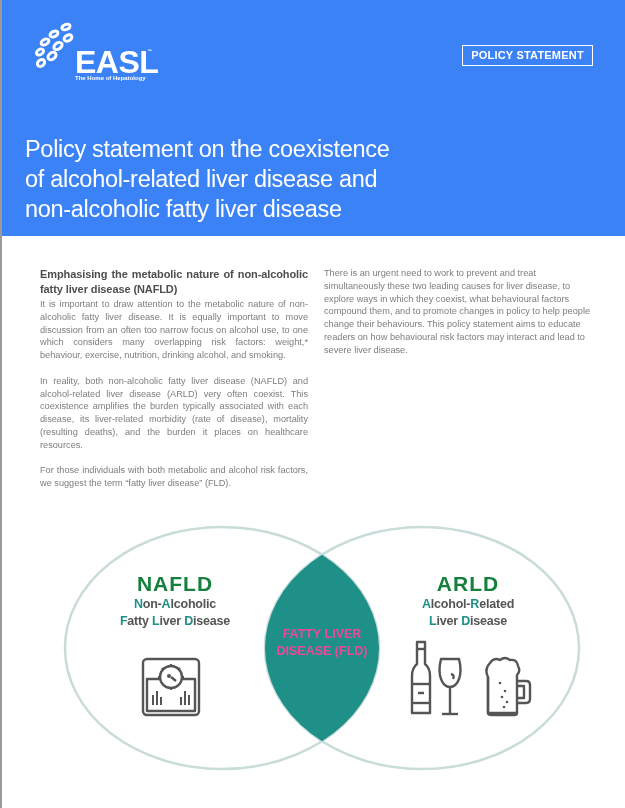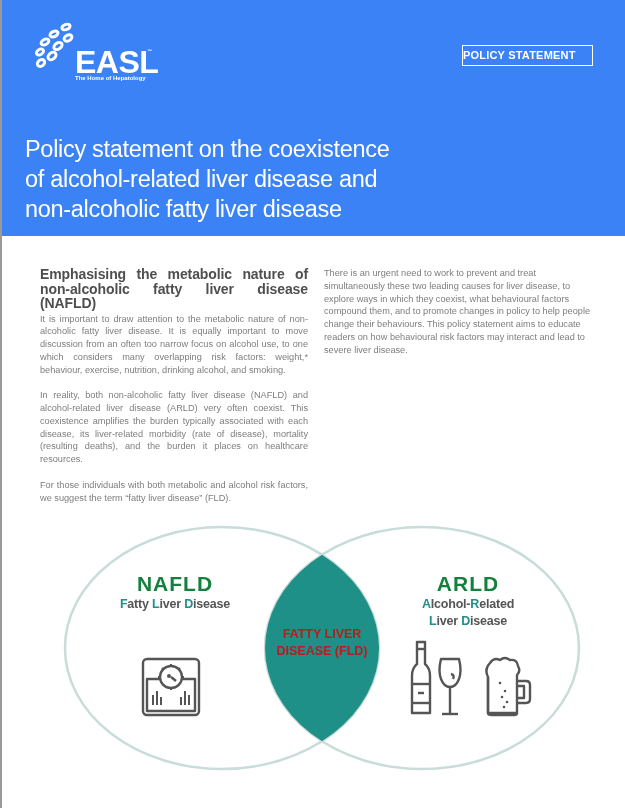--- a/index.html
+++ b/index.html
@@ -17,40 +17,40 @@
     font-weight: 700; font-size: 32px; letter-spacing: -0.5px; line-height: 1;
   }
   .logo-tm { position: absolute; left: 112px; top: 26px; color: #fff; font-size: 5px; font-weight: 700; }
   .logo-tagline {
     position: absolute; left: 40px; top: 53px; color: #fff; font-weight: 700;
     font-size: 6px; white-space: nowrap;
   }
   .badge {
     position: absolute; left: 462px; top: 45px; width: 131px; height: 21px;
     border: 1.5px solid #ffffff; color: #fff; font-weight: 700; font-size: 11px;
-    text-align: left; line-height: 18px; letter-spacing: 0.2px;
+    text-align: center; line-height: 18px; letter-spacing: 0.2px;
   }
   .title {
     position: absolute; left: 25px; top: 134px; width: 560px; color: #fff;
     font-size: 23.5px; line-height: 30px; font-weight: 400; letter-spacing: -0.3px;
   }
   .title div { white-space: nowrap; }
   .col { position: absolute; top: 267px; color: #7d7d7d; font-size: 9.2px; line-height: 12.8px; }
   .col-left { left: 40px; width: 268px; text-align: justify; }
   .col-right { left: 324px; width: 272px; }
-  .col h2 { color: #4e4e4e; font-size: 14px; line-height: 14.5px; font-weight: 700; letter-spacing: -0.1px; margin-bottom: 2px; }
+  .col h2 { color: #4e4e4e; font-size: 11px; line-height: 14.5px; font-weight: 700; letter-spacing: -0.1px; margin-bottom: 2px; }
   .col-right h2 { margin-bottom: 13px; }
   .col p { margin-bottom: 12.8px; }
   .venn { position: absolute; left: 0; top: 500px; width: 625px; height: 308px; }
   .venn svg.circles { position: absolute; left: 0; top: 0; }
   .venn-label { position: absolute; text-align: center; }
   .acr { color: #15803d; font-weight: 700; font-size: 21px; letter-spacing: 1px; line-height: 24px; }
   .full { color: #555555; font-weight: 700; font-size: 12.5px; line-height: 17px; letter-spacing: -0.2px; }
   .full .hl { color: #1e9087; }
-  .fld { position: absolute; left: 256px; top: 626px; width: 132px; color: #b91c1c; font-weight: 700; font-size: 12.5px; line-height: 17px; text-align: center; }
+  .fld { position: absolute; left: 256px; top: 626px; width: 132px; color: #ec4899; font-weight: 700; font-size: 12.5px; line-height: 17px; text-align: center; }
   .icon { position: absolute; }
 </style>
 </head>
 <body>
 
 <div class="left-edge"></div>
 
 <div class="header">
   <div class="logo">
     <svg width="40" height="48" viewBox="0 0 40 48">
@@ -99,20 +99,21 @@
     </defs>
     <ellipse cx="222" cy="148" rx="157" ry="121" fill="none" stroke="#c8dcda" stroke-width="2.5"></ellipse>
     <ellipse cx="422" cy="148" rx="157" ry="121" fill="none" stroke="#c8dcda" stroke-width="2.5"></ellipse>
     <ellipse cx="422" cy="148" rx="157" ry="121" fill="#1e9087" clip-path="url(#clipL)"></ellipse>
   </svg>
 </div>
 
 <div class="venn-label" style="left:100px; top:572px; width:150px;">
   <div class="acr">NAFLD</div>
   <div class="full">
+    <div id="nafld-l1"><span class="hl">N</span><span>on-</span><span class="hl">A</span><span>lcoholic</span></div>
     <div id="nafld-l2"><span class="hl">F</span><span>atty </span><span class="hl">L</span><span>iver </span><span class="hl">D</span><span>isease</span></div>
   </div>
 </div>
 
 <div class="fld">
   <div>FATTY LIVER</div>
   <div>DISEASE (FLD)</div>
 </div>
 
 <div class="venn-label" style="left:393px; top:572px; width:150px;">

